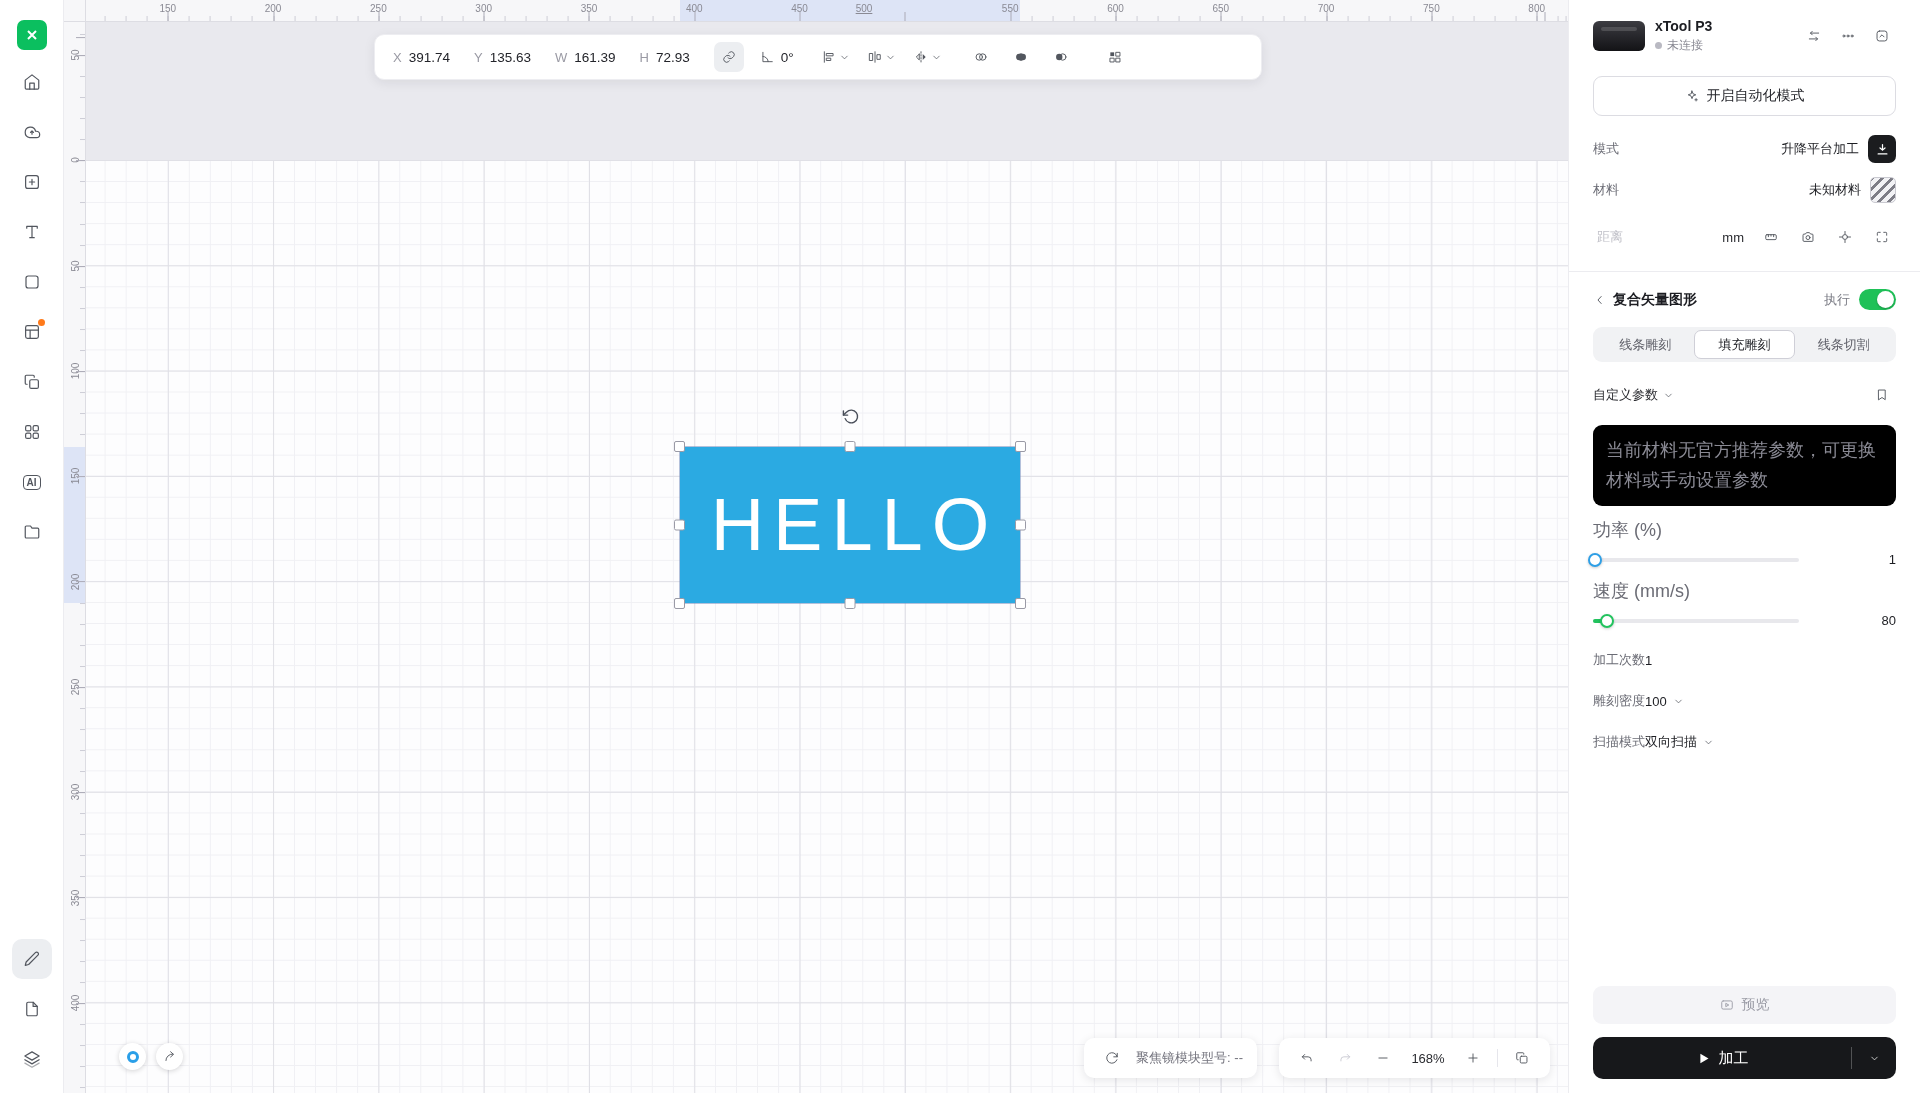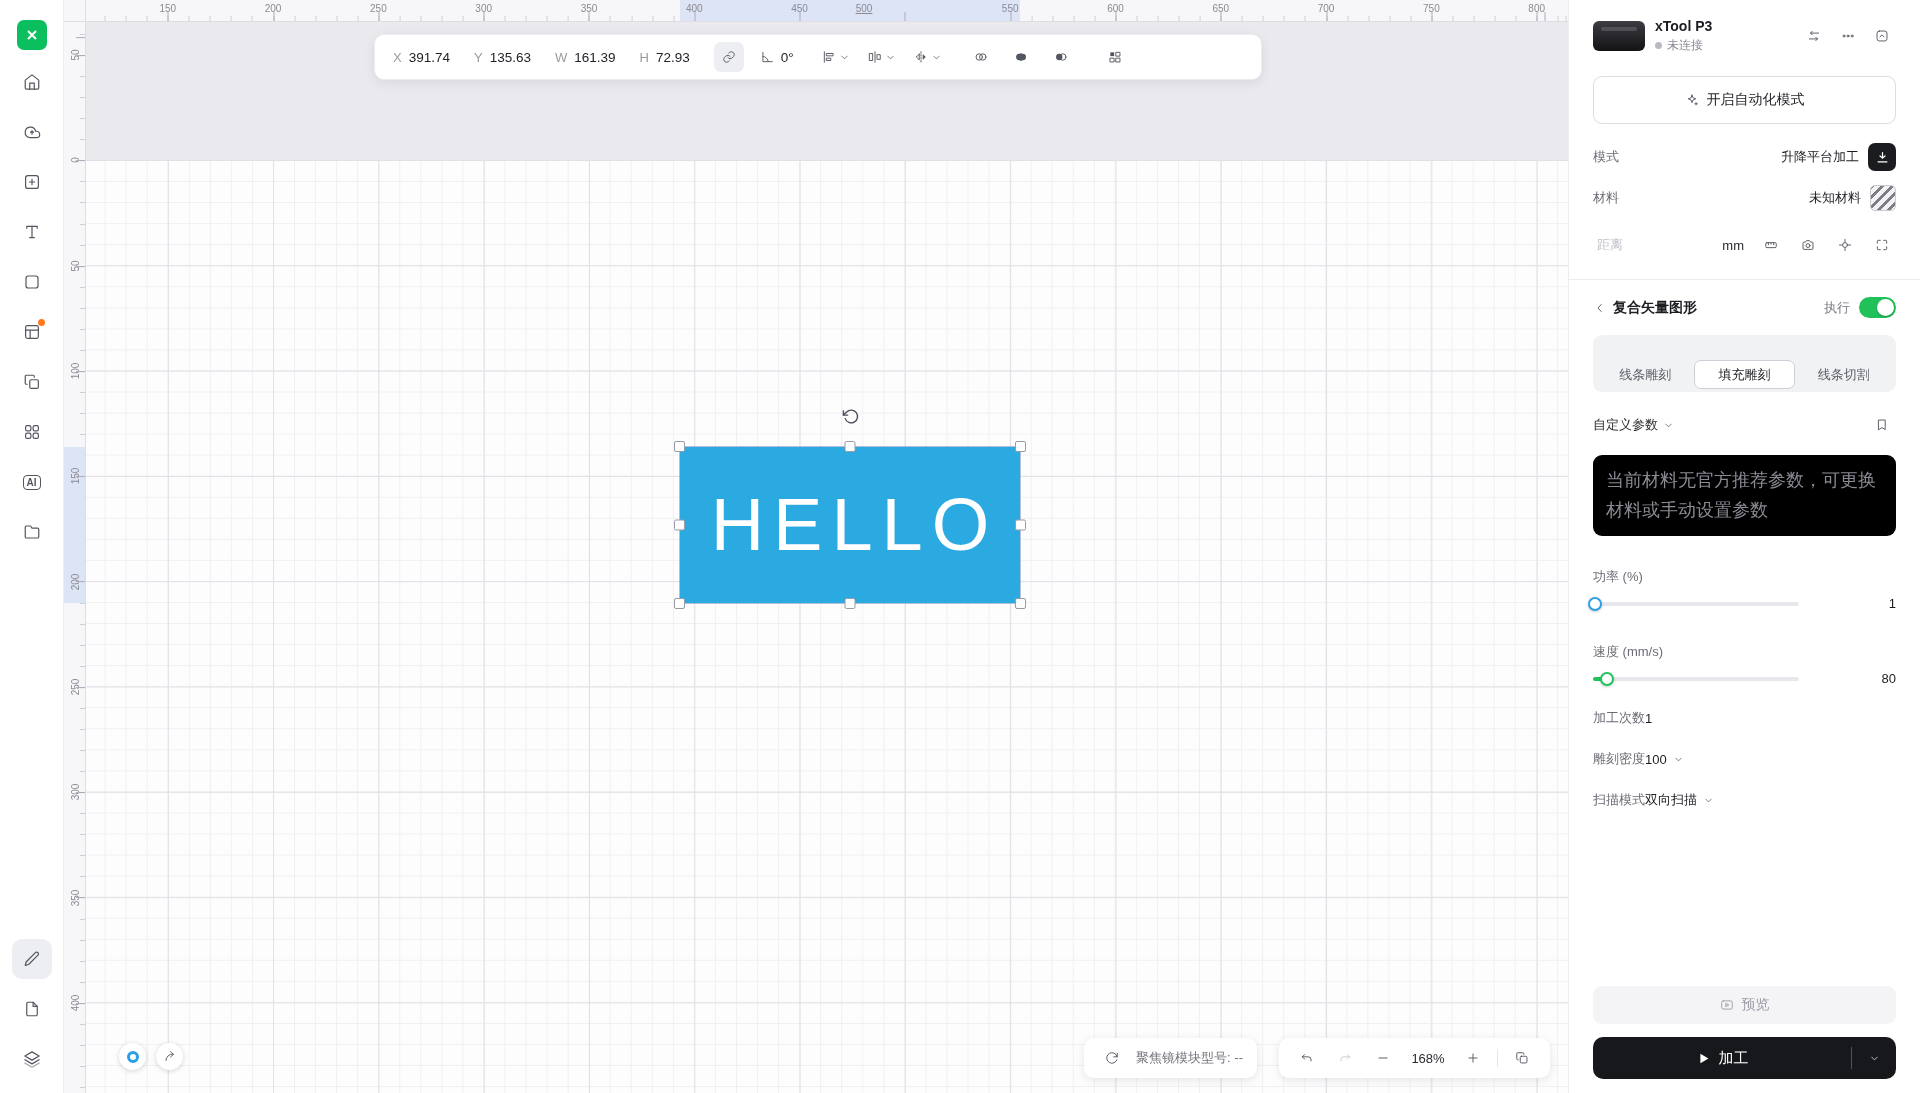--- a/index.html
+++ b/index.html
@@ -90,21 +90,21 @@
   .dev-img { width:52px; height:30px; border-radius:6px; background:linear-gradient(180deg,#3c3c42,#131316); position:relative; flex:none; }
   .dev-img::after { content:''; position:absolute; left:8px; top:6px; right:8px; height:4px; border-radius:2px; background:rgba(255,255,255,.15); }
   .dev-info { flex:1; min-width:0; }
   .dev-name { font-size:14px; font-weight:bold; color:#1c1d22; }
   .dev-status { display:flex; align-items:center; gap:5px; margin-top:3px; }
   .dot { width:7px; height:7px; border-radius:50%; background:#b9b9c2; }
   .dev-status span { font-size:12px; color:#8a8a94; }
   .dev-actions { display:flex; align-items:center; gap:6px; }
   .hbtn { width:28px; height:28px; border-radius:6px; display:flex; align-items:center; justify-content:center; }
 
-  .auto-btn { margin-top:16px; height:48px; border:1px solid #dcdce2; border-radius:9px; display:flex; align-items:center; justify-content:center; gap:8px; font-size:14px; color:#26272c; width:100%; }
+  .auto-btn { margin-top:16px; height:40px; border:1px solid #dcdce2; border-radius:9px; display:flex; align-items:center; justify-content:center; gap:8px; font-size:14px; color:#26272c; width:100%; }
 
   .krow { display:flex; align-items:center; justify-content:space-between; margin-top:19px; }
   .klabel { font-size:13px; color:#6b6c75; }
   .kval { display:flex; align-items:center; gap:9px; font-size:13px; color:#1d1e23; }
   .mode-chip { width:28px; height:28px; border-radius:7px; background:#1b1c1f; display:flex; align-items:center; justify-content:center; }
   .mode-chip svg { width:15px; height:15px; stroke:#fff; }
   .mat-chip { width:26px; height:26px; border-radius:5px; border:1px solid #c9c9d0;
     background:repeating-linear-gradient(135deg,#7d7d86 0 2.5px,#f2f2f5 2.5px 7px); }
   .dist-row { display:flex; align-items:center; margin-top:18px; gap:9px; }
   .dist-field { flex:1; display:flex; align-items:center; justify-content:space-between; height:32px; padding:0 4px; }
@@ -113,31 +113,31 @@
 
   .divider { height:1px; background:#ececf0; margin:18px -24px 0; }
 
   .sec-head { display:flex; align-items:center; margin-top:17px; }
   .sec-title { font-size:14px; font-weight:bold; color:#1c1d22; margin-left:6px; flex:1; }
   .exec { font-size:13px; color:#7a7b84; margin-right:9px;margin-left:20px; }
   .toggle { width:37px; height:21px; border-radius:11px; background:#1fc158; position:relative; flex:none; }
   .toggle .knob { position:absolute; top:2px; right:2px; width:17px; height:17px; border-radius:50%; background:#fff; box-shadow:0 1px 2px rgba(0,0,0,.25); }
 
   .tabs { margin-top:17px; background:#f1f2f4; border-radius:9px; padding:3px; display:flex; }
-  .tab { flex:1; height:29px; border-radius:7px; font-size:13px; color:#5d5e67; display:flex; align-items:center; justify-content:center;margin-top:22px; }
+  .tab { flex:1; height:29px; border-radius:7px; font-size:13px; color:#5d5e67; display:flex; align-items:center; justify-content:center; }
   .tab.active { background:#fff; border:1px solid #cfcfd7; color:#1b1c21; }
 
   .cust-row { display:flex; align-items:center; margin-top:19px; }
   .cust-row .lbl { font-size:13px; color:#2a2b30; }
   .cust-row .chev { margin-left:5px; }
   .cust-row .spacer { flex:1; }
 
   .infobox { margin-top:16px; background:#000000; border-radius:9px; padding:11px 13px; font-size:18px; line-height:1.65; color:#8a8a94; }
 
-  .p-label { font-size:13px; color:#6b6c75; margin-top:32px; }
+  .p-label { font-size:18px; color:#6b6c75; margin-top:12px; }
   .s-row { display:flex; align-items:center; margin-top:10px; gap:14px; }
   .slider { position:relative; width:206px; height:4px; border-radius:2px; background:#e8e8ec; flex:none; }
   .slider .fill { position:absolute; left:0; top:0; bottom:0; border-radius:2px; background:var(--c); }
   .slider .sknob { position:absolute; top:50%; transform:translate(-50%,-50%); width:14px; height:14px; border-radius:50%; background:#fff; border:2.5px solid var(--c); box-shadow:0 1px 3px rgba(0,0,0,.2); }
   .s-row .sval { flex:1; text-align:right; font-size:13px; color:#1d1e23; }
 
   .vrow { display:flex; align-items:center; margin-top:23px; }
   .vrow .lbl { font-size:13px; color:#6b6c75; }
   .vrow .val { display:flex; align-items:center; gap:6px; font-size:13px; color:#1d1e23; }
 

